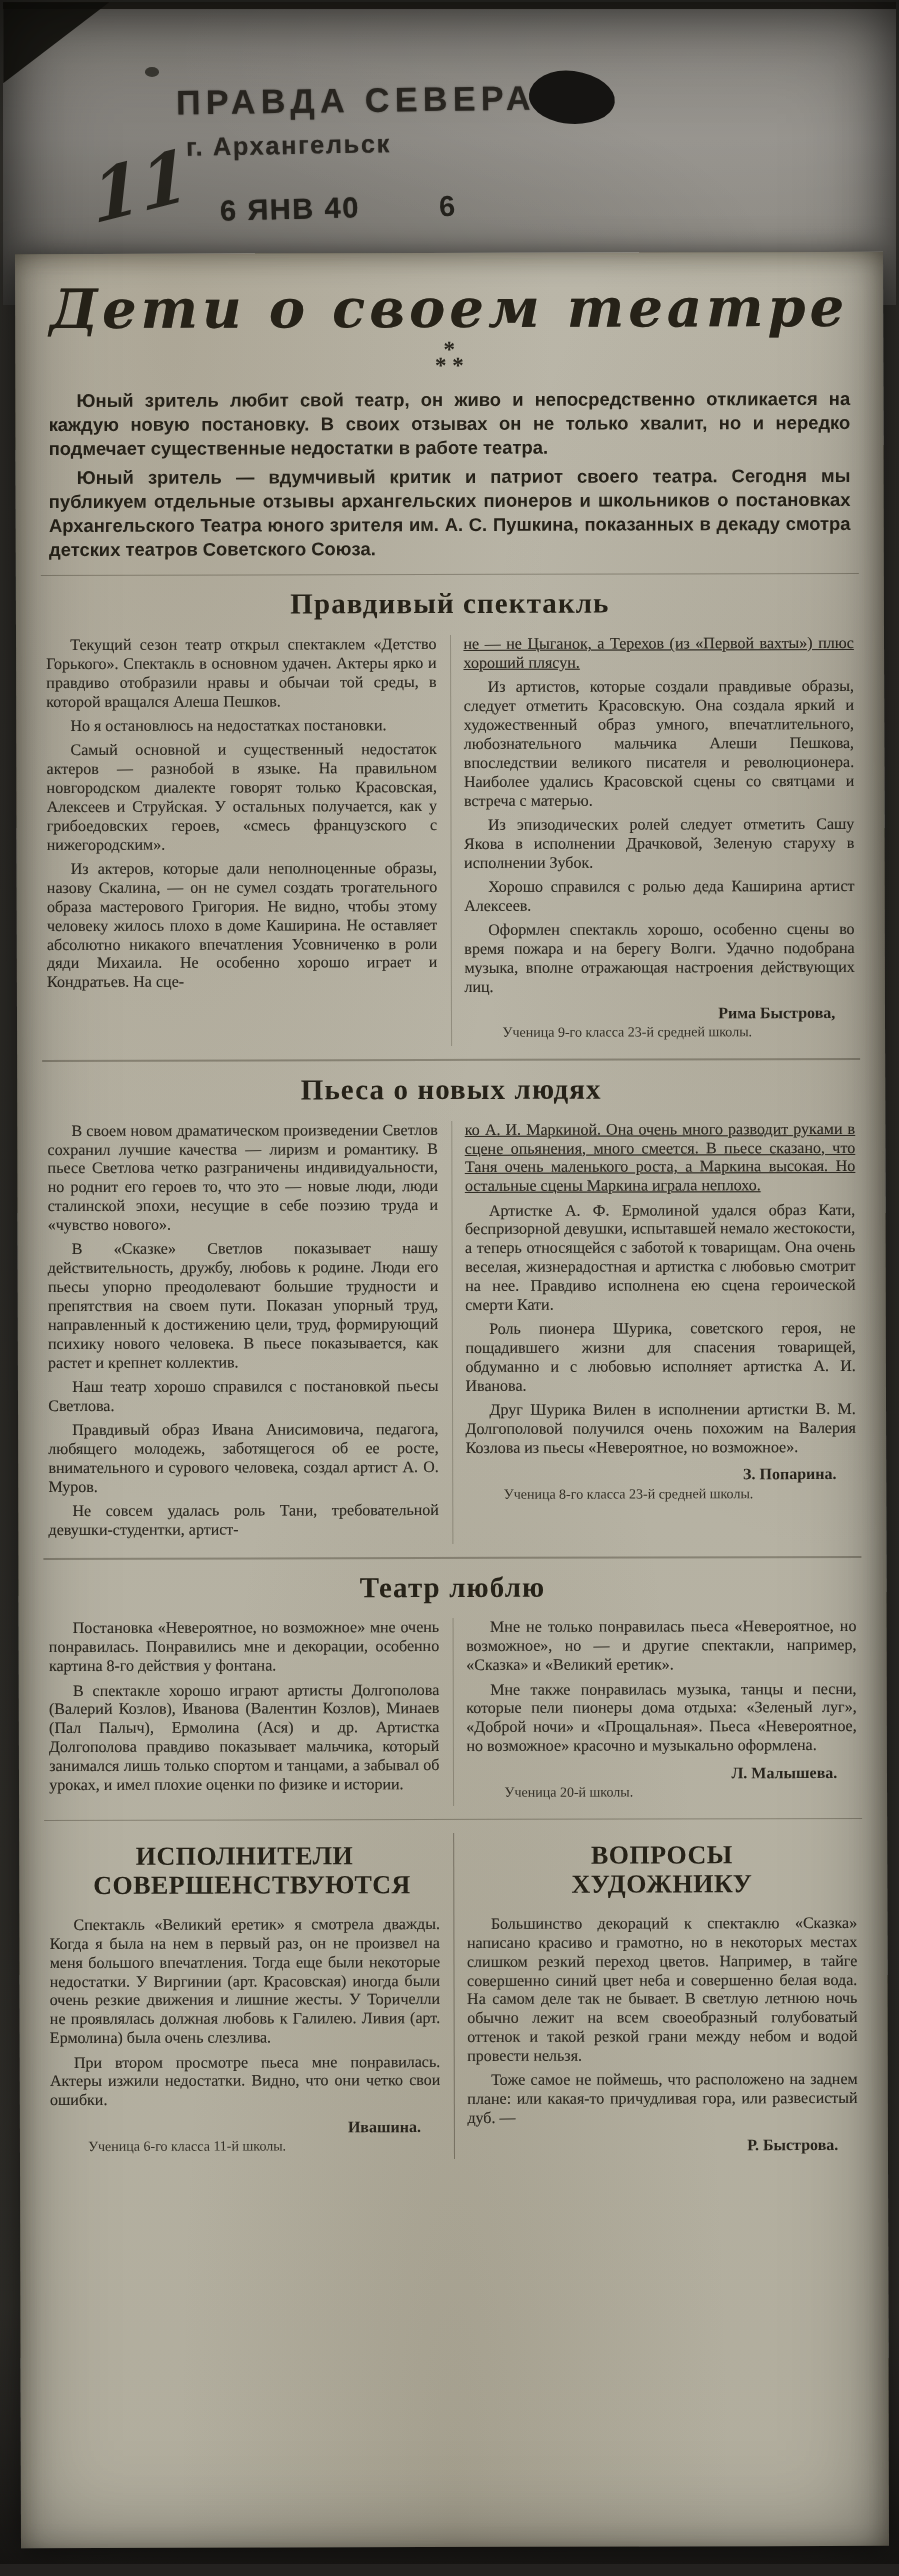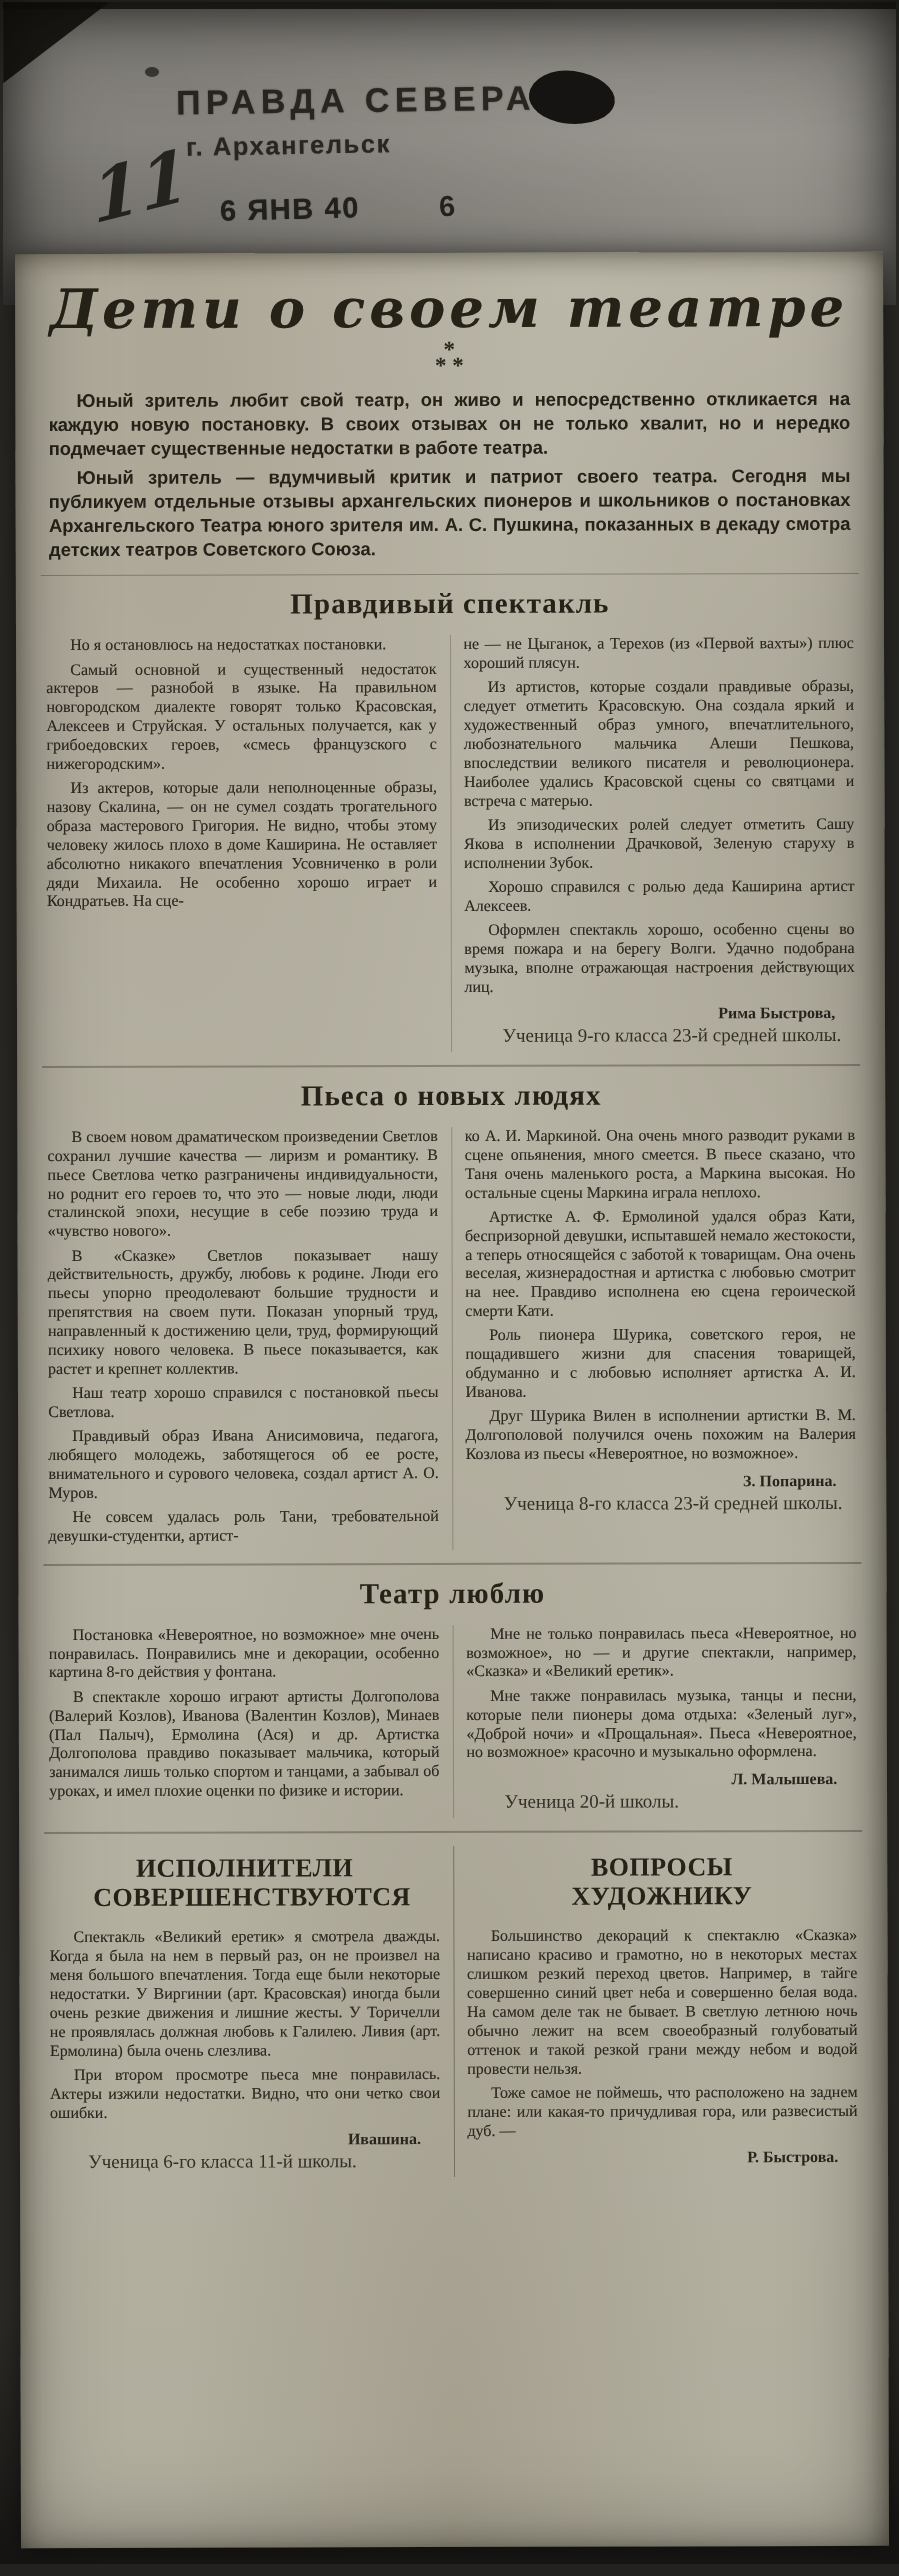--- a/index.html
+++ b/index.html
@@ -54,24 +54,24 @@
   .intro p{font-family:"Liberation Sans","DejaVu Sans",sans-serif;font-weight:700;font-size:18.4px;
          line-height:1.3;text-align:justify;text-indent:28px;margin:0 0 5.4px;color:#262219;}
   .rule{height:1.6px;background:rgba(48,42,30,.35);margin:13px 7.6px;}
   h2.sec-head{font-weight:700;font-size:29px;line-height:1.1;letter-spacing:1.1px;text-align:center;
          margin:9.7px 0 15px;color:#262218;}
   .cols{display:flex;align-items:stretch;}
   .col{flex:1 1 0;min-width:0;padding:0 13px;}
   .col.right{border-left:0.5px solid rgba(60,53,40,.3);}
   .col p, .b-col p{font-size:16px;line-height:1.18;text-align:justify;text-indent:24px;
          margin:0 0 5.4px;color:#2e2a22;text-shadow:0 0 0.3px rgba(46,42,34,.45);}
-  p.cont{text-indent:0;}
+  p.cont{text-indent:0;text-decoration:underline;}
   .sig{font-weight:700;font-size:16px;text-align:right;padding-right:19.5px;margin:8.7px 0 1.1px;
          color:#29251d;}
-  .byline{font-size:19px;line-height:1.25;padding-left:38px;padding-right:5.4px;margin-bottom:4.3px;
+  .byline{font-size:14px;line-height:1.25;padding-left:38px;padding-right:5.4px;margin-bottom:4.3px;
          color:#332f26;}
   .bottom{display:flex;margin-top:2.2px;}
   .b-col{flex:1 1 0;min-width:0;padding:0 13px;}
   .b-col.right{border-left:1.1px solid rgba(55,48,36,.45);}
   h2.b-head{font-weight:700;font-size:26px;line-height:1.12;letter-spacing:0.5px;text-align:center;
          margin:7.6px auto 16px;max-width:303px;color:#262218;}
   .vignette{position:absolute;inset:0;pointer-events:none;
          box-shadow:inset 0 0 103px rgba(0,0,0,.55);}
 </style>
 </head>
@@ -104,20 +104,21 @@
         <p>Юный зритель любит свой театр, он живо и непосредственно откликается на каждую новую постановку. В своих отзывах он не только хвалит, но и нередко подмечает существенные недостатки в работе театра.</p>
         <p>Юный зритель — вдумчивый критик и патриот своего театра. Сегодня мы публикуем отдельные отзывы архангельских пионеров и школьников о постановках Архангельского Театра юного зрителя им. А. С. Пушкина, показанных в декаду смотра детских театров Советского Союза.</p>
       </div>
 
       <div class="rule"></div>
 
       <section>
         <h2 class="sec-head">Правдивый спектакль</h2>
         <div class="cols">
           <div class="col">
+            <p>Текущий сезон театр открыл спектаклем «Детство Горького». Спектакль в основном удачен. Актеры ярко и правдиво отобразили нравы и обычаи той среды, в которой вращался Алеша Пешков.</p>
             <p>Но я остановлюсь на недостатках постановки.</p>
             <p>Самый основной и существенный недостаток актеров — разнобой в языке. На правильном новгородском диалекте говорят только Красовская, Алексеев и Струйская. У остальных получается, как у грибоедовских героев, «смесь французского с нижегородским».</p>
             <p>Из актеров, которые дали неполноценные образы, назову Скалина, — он не сумел создать трогательного образа мастерового Григория. Не видно, чтобы этому человеку жилось плохо в доме Каширина. Не оставляет абсолютно никакого впечатления Усовниченко в роли дяди Михаила. Не особенно хорошо играет и Кондратьев. На сце-</p>
           </div>
           <div class="col right">
             <p class="cont">не — не Цыганок, а Терехов (из «Первой вахты») плюс хороший плясун.</p>
             <p>Из артистов, которые создали правдивые образы, следует отметить Красовскую. Она создала яркий и художественный образ умного, впечатлительного, любознательного мальчика Алеши Пешкова, впоследствии великого писателя и революционера. Наиболее удались Красовской сцены со святцами и встреча с матерью.</p>
             <p>Из эпизодических ролей следует отметить Сашу Якова в исполнении Драчковой, Зеленую старуху в исполнении Зубок.</p>
             <p>Хорошо справился с ролью деда Каширина артист Алексеев.</p>
             <p>Оформлен спектакль хорошо, особенно сцены во время пожара и на берегу Волги. Удачно подобрана музыка, вполне отражающая настроения действующих лиц.</p>

